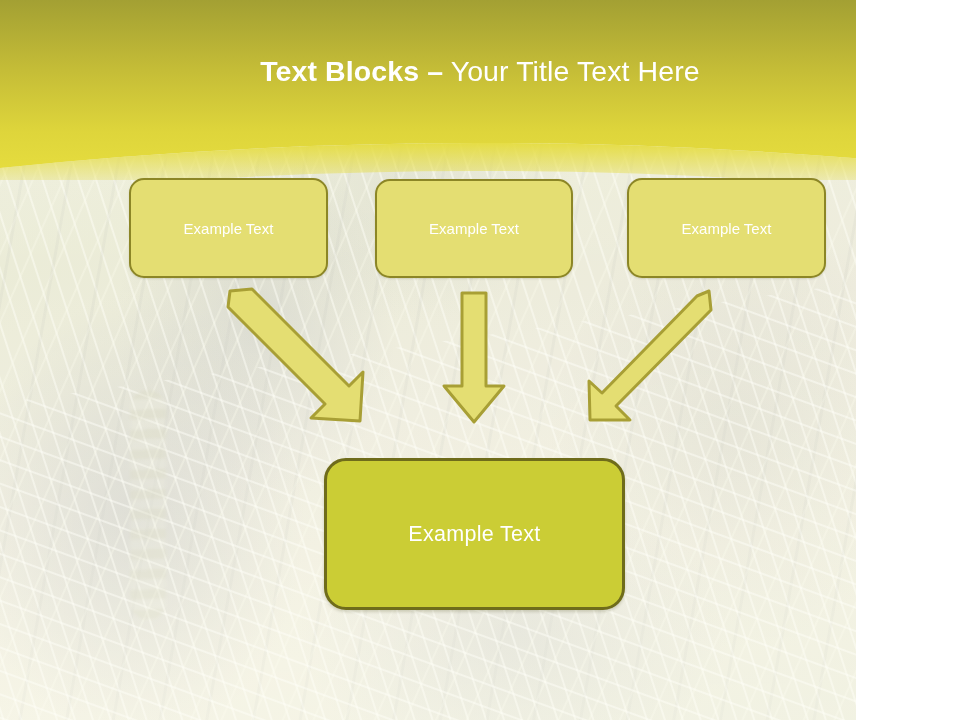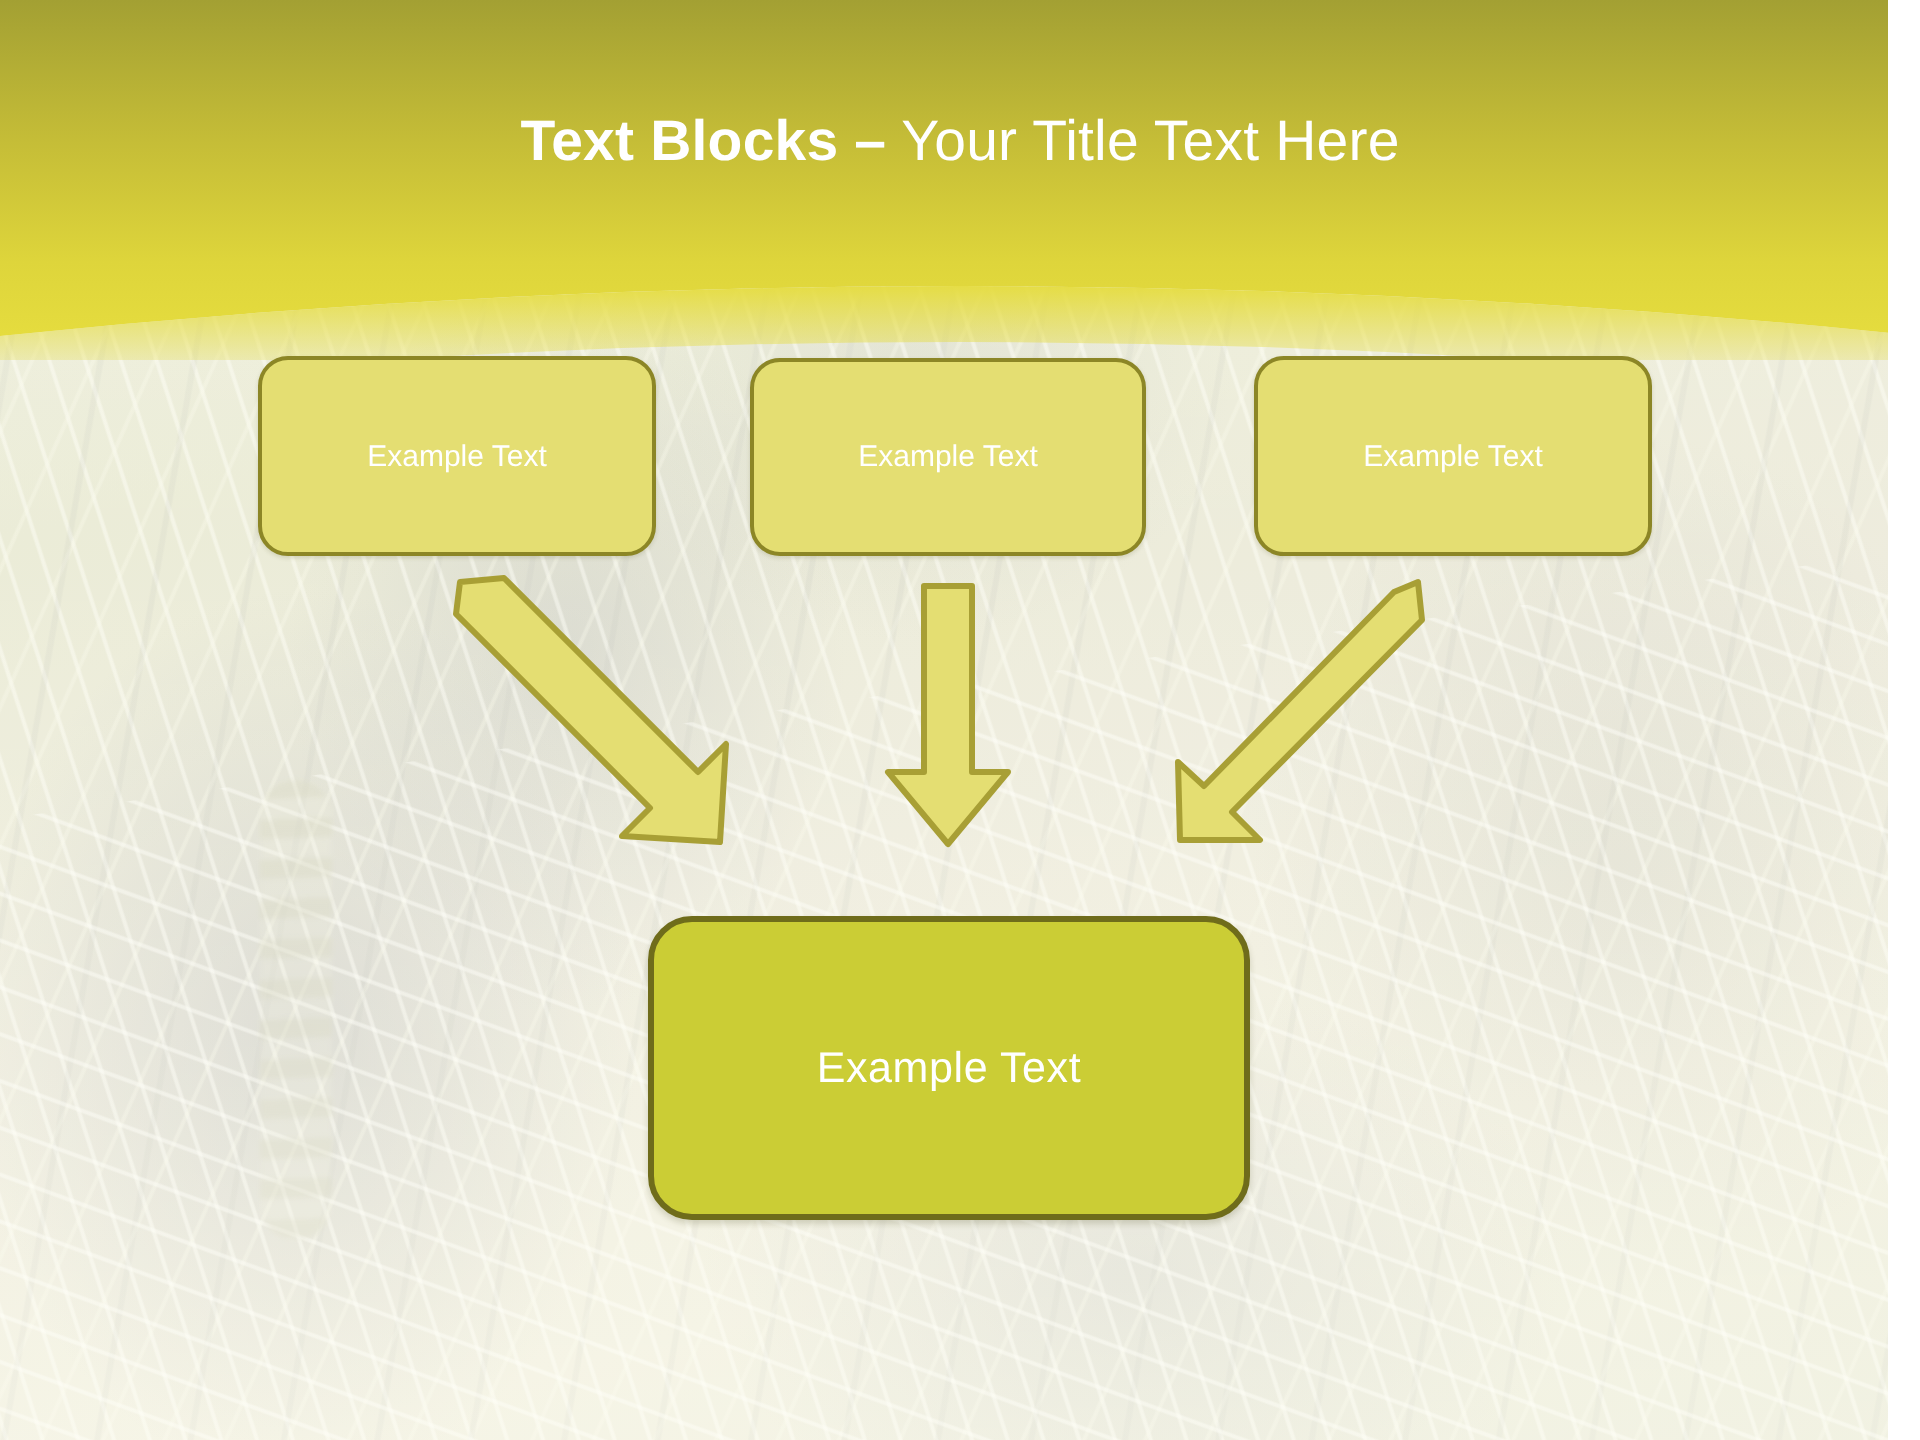--- a/index.html
+++ b/index.html
@@ -7,21 +7,21 @@
     margin: 0;
     padding: 0;
     background: #ffffff;
   }
   body {
     font-family: "Liberation Sans", sans-serif;
   }
 
   #slide {
     position: relative;
-    width: 944px;
+    width: 856px;
     height: 720px;
     overflow: hidden;
     background: #f2efd6;
   }
 
   
   .bg-photo {
     position: absolute;
     inset: 0;
     background:

